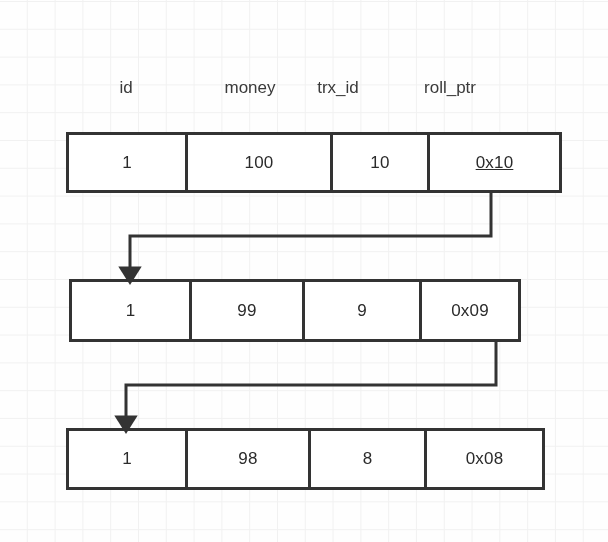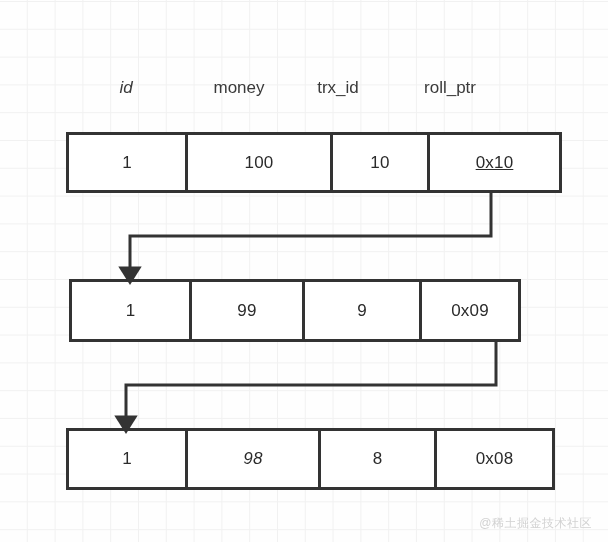--- a/index.html
+++ b/index.html
@@ -57,35 +57,35 @@
   
   #row-2 { left: 69px; top: 279px; height: 63px; }
   #row-2 .c0 { width: 123px; }
   #row-2 .c1 { width: 116px; }
   #row-2 .c2 { width: 120px; }
   #row-2 .c3 { width: 102px; }
 
   
   #row-3 { left: 66px; top: 428px; height: 62px; }
   #row-3 .c0 { width: 122px; }
-  #row-3 .c1 { width: 136px; font-style: italic; }
+  #row-3 .c1 { width: 126px; }
   #row-3 .c2 { width: 119px; }
   #row-3 .c3 { width: 121px; text-align: center; }
 
   
   .col-header {
     position: absolute;
     font-size: 17px;
     color: #3a3a3a;
     white-space: nowrap;
     transform: translateX(-50%);
     top: 78px;
   }
-  #hdr-id       { left: 126px; font-style: italic; }
-  #hdr-money    { left: 239px; }
+  #hdr-id       { left: 126px; }
+  #hdr-money    { left: 250px; }
   #hdr-trx-id   { left: 338px; }
   #hdr-roll-ptr { left: 450px; }
 
   
   #connectors {
     position: absolute;
     left: 0;
     top: 0;
     width: 608px;
     height: 542px;
@@ -139,15 +139,14 @@
       <marker id="arrowhead" markerWidth="9" markerHeight="9" refX="1.2" refY="4.5" orient="auto" markerUnits="strokeWidth">
         <path d="M0,0.6 L0,8.4 L6.2,4.5 z" fill="#333333"></path>
       </marker>
     </defs>
 
     <path d="M491,191 L491,236 L130,236 L130,270" fill="none" stroke="#333333" stroke-width="3" stroke-linecap="butt" stroke-linejoin="miter" marker-end="url(#arrowhead)"></path>
 
     <path d="M496,340 L496,385 L126,385 L126,419" fill="none" stroke="#333333" stroke-width="3" stroke-linecap="butt" stroke-linejoin="miter" marker-end="url(#arrowhead)"></path>
   </svg>
 
-  <div id="watermark">@稀土掘金技术社区</div>
 
 </div>
 
 </body></html>

